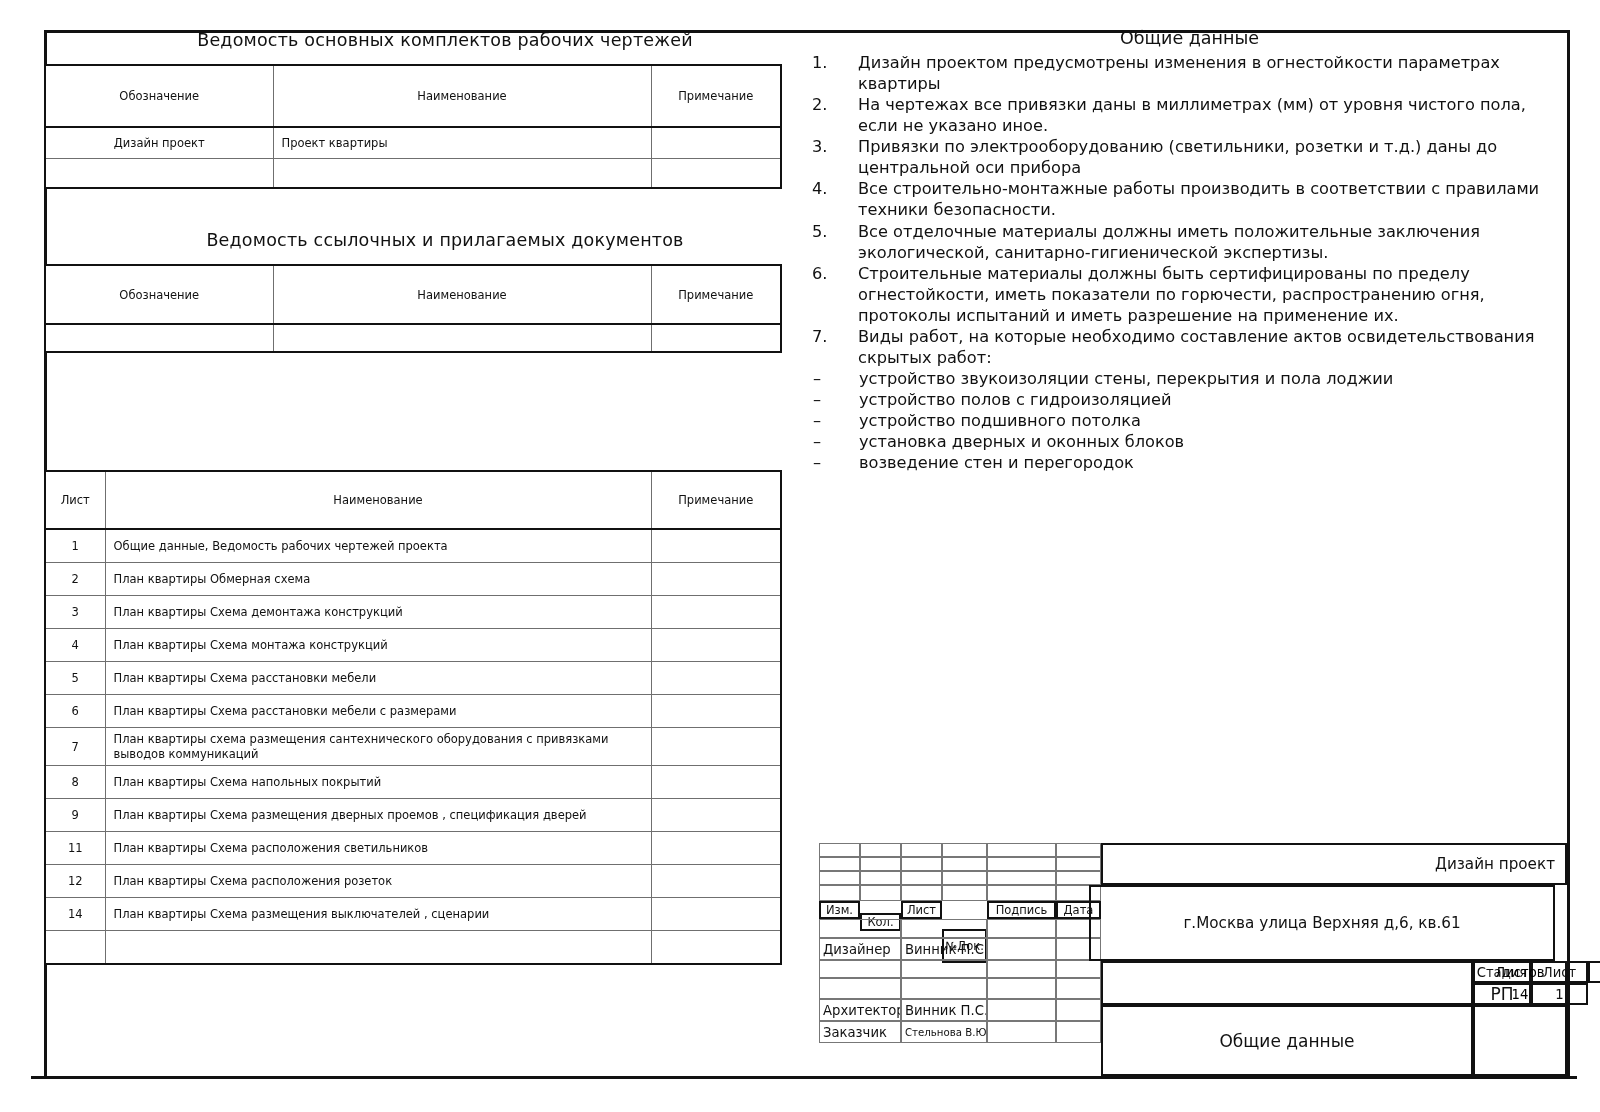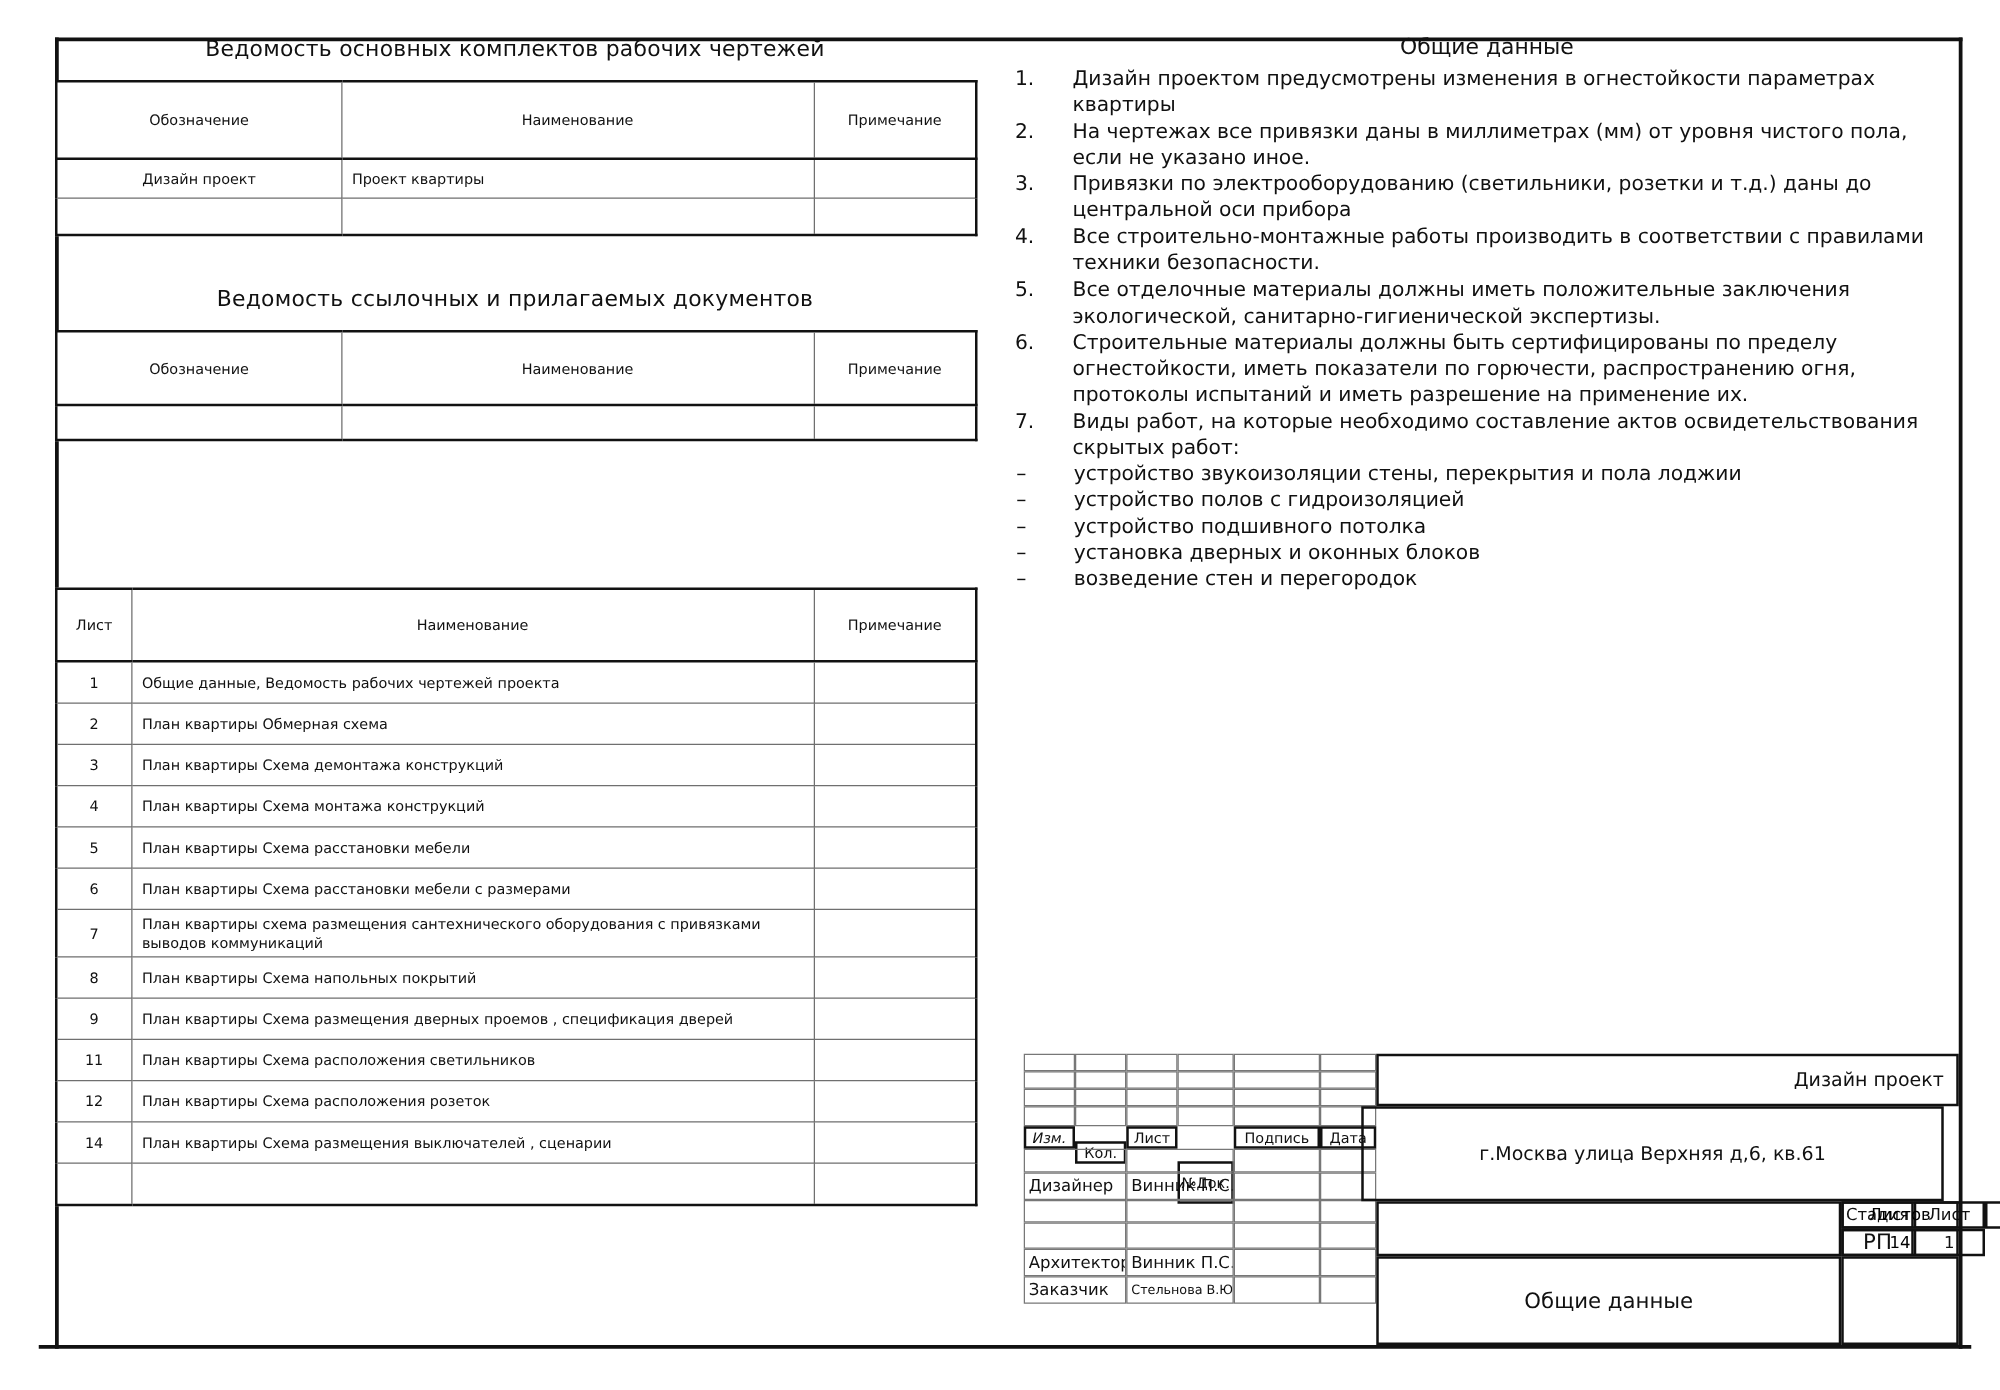--- a/index.html
+++ b/index.html
@@ -48,20 +48,21 @@
   }
 
   
   .sec-title {
     position: absolute;
     font-size: 17.5px;
     letter-spacing: 0.2px;
     white-space: nowrap;
     text-align: center;
     color: #111;
+    padding-left: 33px;
   }
 
   
   table.vedom {
     position: absolute;
     border-collapse: collapse;
     table-layout: fixed;
     background: #fff;
   }
   table.vedom td {
@@ -359,21 +360,21 @@
     <div class="cell" style="left:168px; top:28px; width:69px; height:14px;"></div>
     <div class="cell" style="left:237px; top:28px; width:45px; height:14px;"></div>
 
     <div class="cell" style="left:0px;   top:42px; width:41px; height:16px;"></div>
     <div class="cell" style="left:41px;  top:42px; width:41px; height:16px;"></div>
     <div class="cell" style="left:82px;  top:42px; width:41px; height:16px;"></div>
     <div class="cell" style="left:123px; top:42px; width:45px; height:16px;"></div>
     <div class="cell" style="left:168px; top:42px; width:69px; height:16px;"></div>
     <div class="cell" style="left:237px; top:42px; width:45px; height:16px;"></div>
 
-    <div class="cell thick" style="left:0px;   top:58px; width:41px; height:18px;font-style:italic;">Изм.</div>
+    <div class="cell thick" style="left:0px;   top:58px; width:41px; height:18px;">Изм.</div>
     <div class="cell thick" style="left:41px;  top:70px; width:41px; height:18px;">Кол.</div>
     <div class="cell thick" style="left:82px;  top:58px; width:41px; height:18px;">Лист</div>
     <div class="cell thick" style="left:123px; top:58px; width:45px; height:34px;margin-top:28px;">№Док.</div>
     <div class="cell thick" style="left:168px; top:58px; width:69px; height:18px;">Подпись</div>
     <div class="cell thick" style="left:237px; top:58px; width:45px; height:18px;">Дата</div>
 
     <div class="cell" style="left:0px;   top:76px; width:82px;  height:19px;"></div>
     <div class="cell" style="left:82px;  top:76px; width:86px;  height:19px;"></div>
     <div class="cell" style="left:168px; top:76px; width:69px;  height:19px;"></div>
     <div class="cell" style="left:237px; top:76px; width:45px;  height:19px;"></div>

